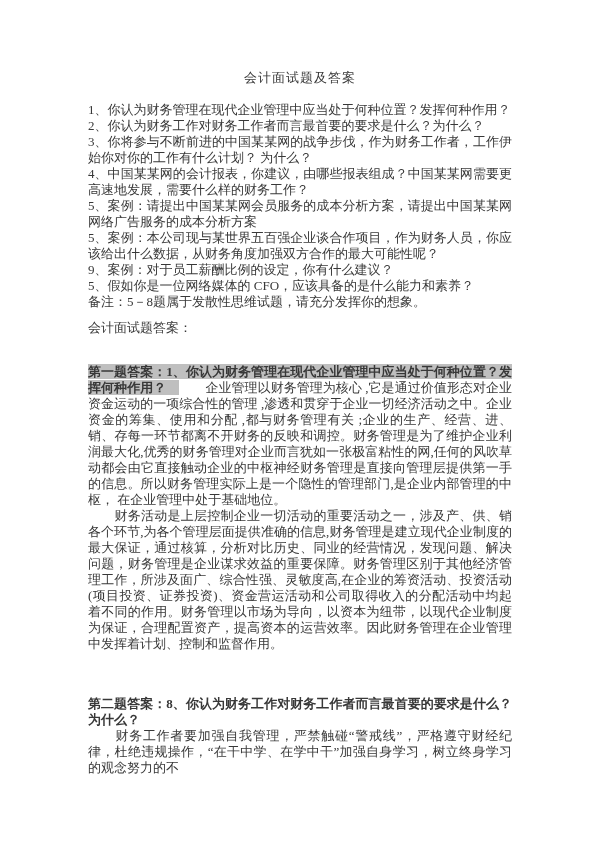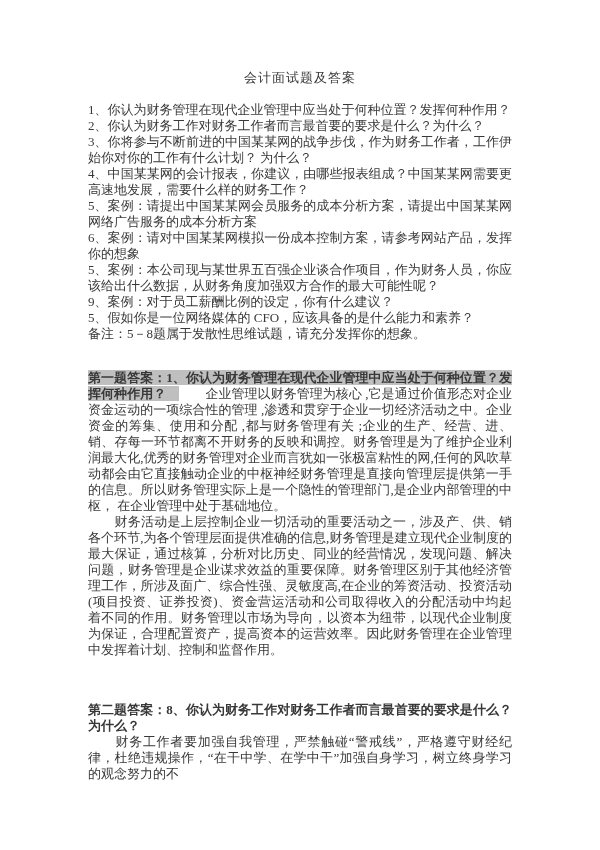--- a/index.html
+++ b/index.html
@@ -63,27 +63,27 @@
 <div class="page">
 
   <h1 class="doc-title">会计面试题及答案</h1>
 
   <div class="questions">
     <p>1、你认为财务管理在现代企业管理中应当处于何种位置？发挥何种作用？</p>
     <p>2、你认为财务工作对财务工作者而言最首要的要求是什么？为什么？</p>
     <p>3、你将参与不断前进的中国某某网的战争步伐，作为财务工作者，工作伊始你对你的工作有什么计划？ 为什么？</p>
     <p>4、中国某某网的会计报表，你建议，由哪些报表组成？中国某某网需要更高速地发展，需要什么样的财务工作？</p>
     <p>5、案例：请提出中国某某网会员服务的成本分析方案，请提出中国某某网网络广告服务的成本分析方案</p>
-    <p>6、案例：请对中国某某网模拟一份成本控制方案，请参考网站产品，发挥你的想象</p>
     <p>5、案例：本公司现与某世界五百强企业谈合作项目，作为财务人员，你应该给出什么数据，从财务角度加强双方合作的最大可能性呢？</p>
     <p>9、案例：对于员工薪酬比例的设定，你有什么建议？</p>
     <p>5、假如你是一位网络媒体的 CFO，应该具备的是什么能力和素养？</p>
     <p class="note">备注：5－8题属于发散性思维试题，请充分发挥你的想象。</p>
   </div>
 
+  <p class="answers-heading">会计面试题答案：</p>
 
   <div class="answer-1">
     <p><span class="hl-question">第一题答案：1、你认为财务管理在现代企业管理中应当处于何种位置？发挥何种作用？　</span><span>　　企业管理以财务管理为核心 ,它是通过价值形态对企业资金运动的一项综合性的管理 ,渗透和贯穿于企业一切经济活动之中。企业资金的筹集、使用和分配 ,都与财务管理有关 ;企业的生产、经营、进、销、存每一环节都离不开财务的反映和调控。财务管理是为了维护企业利润最大化,优秀的财务管理对企业而言犹如一张极富粘性的网,任何的风吹草动都会由它直接触动企业的中枢神经财务管理是直接向管理层提供第一手的信息。所以财务管理实际上是一个隐性的管理部门,是企业内部管理的中枢， 在企业管理中处于基础地位。</span></p>
     <p>　　财务活动是上层控制企业一切活动的重要活动之一，涉及产、供、销各个环节,为各个管理层面提供准确的信息,财务管理是建立现代企业制度的最大保证，通过核算，分析对比历史、同业的经营情况，发现问题、解决问题，财务管理是企业谋求效益的重要保障。财务管理区别于其他经济管理工作，所涉及面广、综合性强、灵敏度高,在企业的筹资活动、投资活动(项目投资、证券投资)、资金营运活动和公司取得收入的分配活动中均起着不同的作用。财务管理以市场为导向，以资本为纽带，以现代企业制度为保证，合理配置资产，提高资本的运营效率。因此财务管理在企业管理中发挥着计划、控制和监督作用。</p>
   </div>
 
   <div class="answer-2">
     <p class="bold-question">第二题答案：8、你认为财务工作对财务工作者而言最首要的要求是什么？为什么？</p>
     <p>　　财务工作者要加强自我管理，严禁触碰“警戒线”，严格遵守财经纪律，杜绝违规操作，“在干中学、在学中干”加强自身学习，树立终身学习的观念努力的不</p>
   </div>

